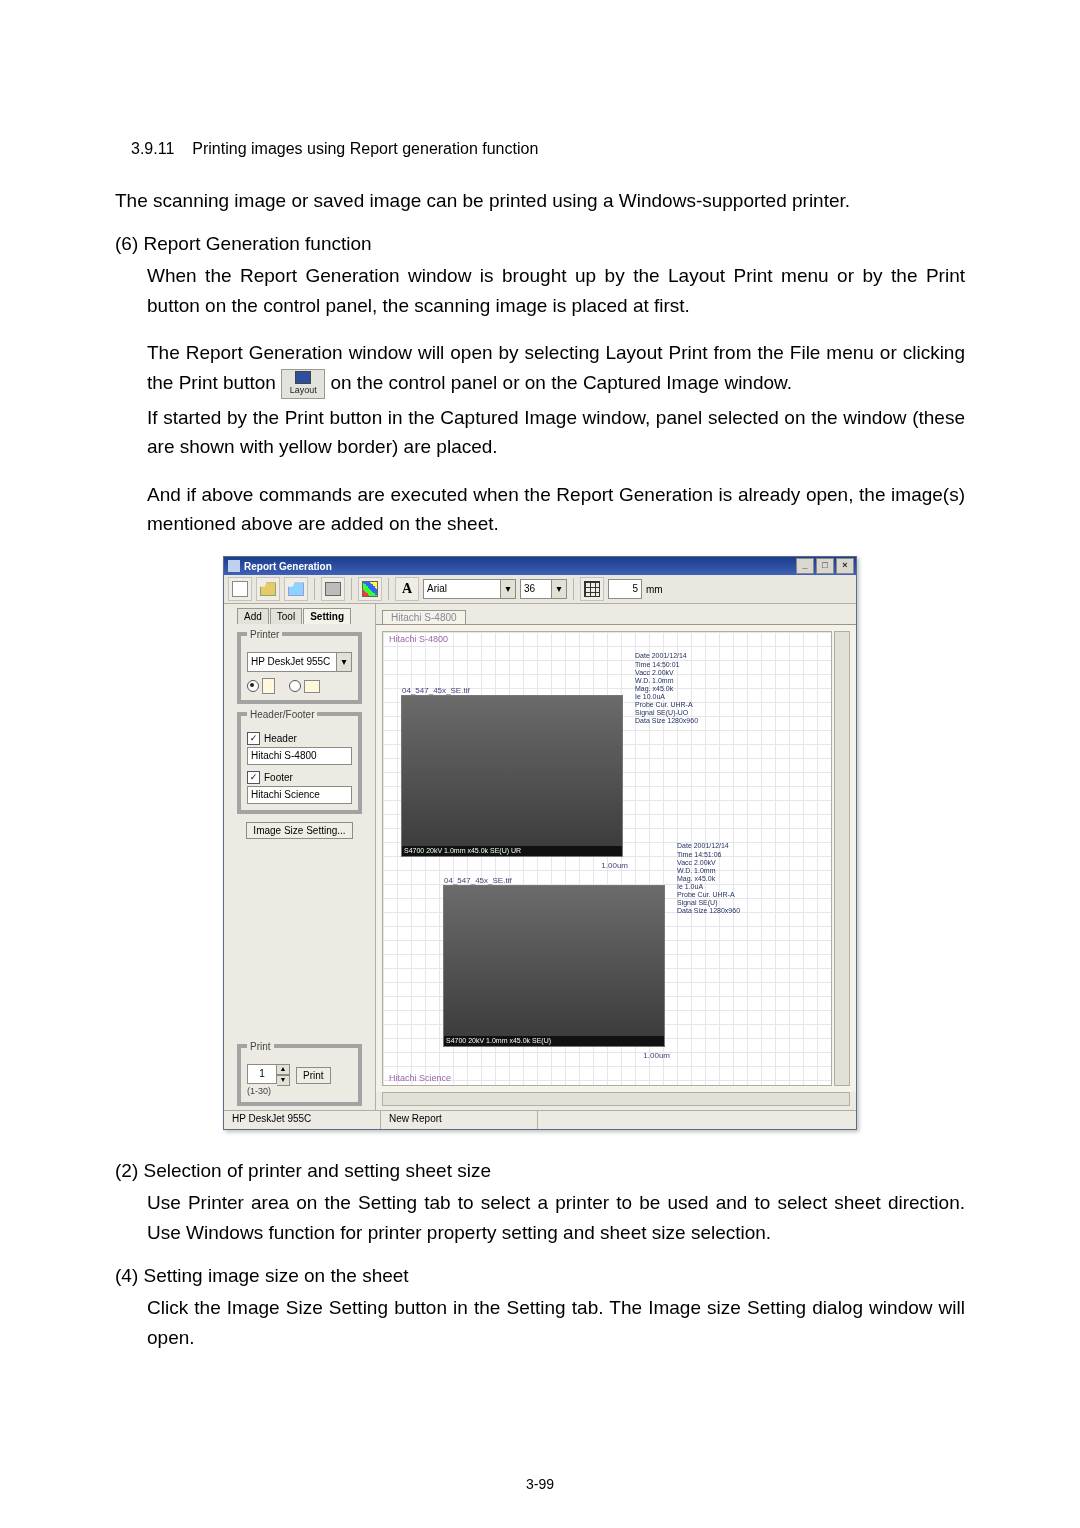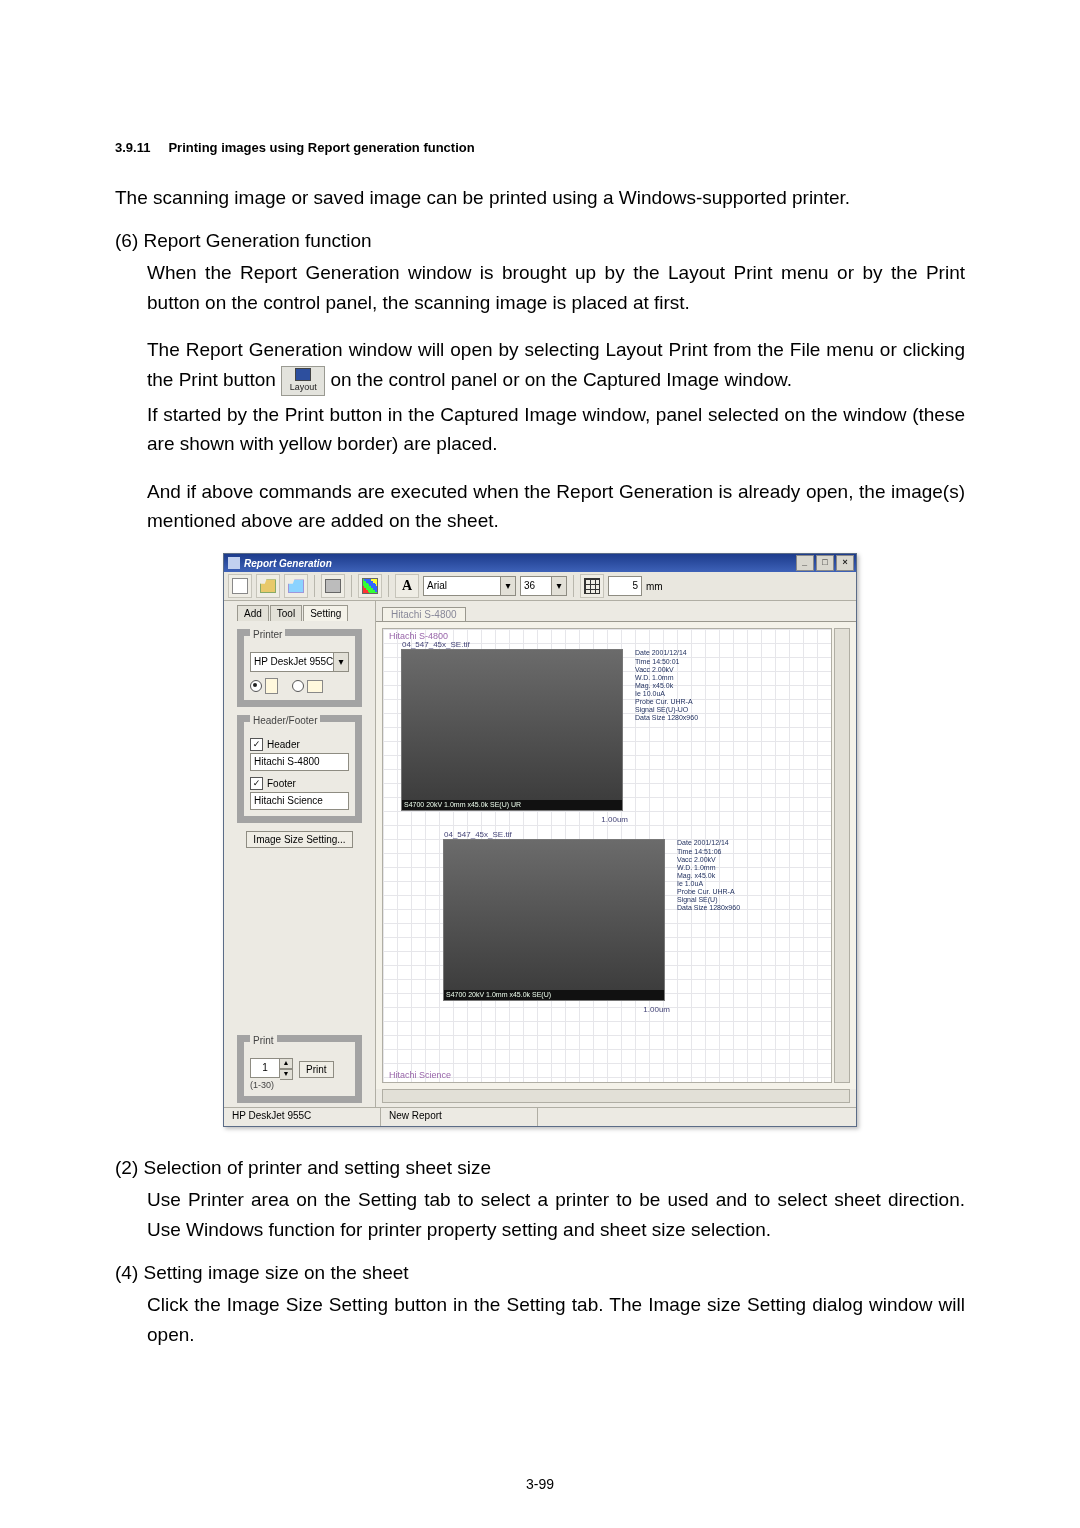--- a/index.html
+++ b/index.html
@@ -11,23 +11,24 @@
     color: #000;
   }
   .page {
     width: 1080px;
     min-height: 1528px;
     box-sizing: border-box;
     padding: 140px 115px 60px 115px;
     position: relative;
   }
   .section-heading {
-    font-weight: bold;
-    font-size: 13px;
+    font-weight: normal;
+    font-size: 16px;
     margin-bottom: 28px;
+    margin-left: 16px;
   }
   .section-heading .num { margin-right: 18px; }
   .para {
     font-size: 19px;
     line-height: 1.55;
     margin: 0 0 18px 0;
     text-align: justify;
   }
   .indent { margin-left: 32px; }
   .subhead {
@@ -80,21 +81,20 @@
   }
   .titlebar {
     height: 18px;
     background: linear-gradient(#1c3b8b, #3e62b8);
     color: #fff;
     display: flex;
     align-items: center;
     padding: 0 2px 0 4px;
     font-size: 10px;
     font-weight: bold;
-    font-style: italic;
   }
   .titlebar .icon16 {
     width: 12px;
     height: 12px;
     margin-right: 4px;
     background: #c1d0ef;
   }
   .titlebar .spacer { flex: 1; }
   .titlebar .winbtn {
     width: 16px;
@@ -168,23 +168,23 @@
     display: flex;
     gap: 1px;
     font-size: 10px;
   }
   .tab {
     padding: 2px 6px;
     border: 1px solid #9a988e;
     border-bottom: none;
     background: #e3e1d8;
   }
-  .tab.active { background: #f4f2e9; }
+  .tab.active { background: #f4f2e9; font-weight: bold; }
   .groupbox {
-    border: 7px solid #a3a3a3;
+    border: 4px solid #a3a3a3;
     padding: 16px 6px 6px 6px;
     position: relative;
     font-size: 10px;
   }
   .groupbox .gb-legend {
     position: absolute;
     top: -7px;
     left: 6px;
     background: #eceae3;
     padding: 0 3px;
@@ -290,20 +290,21 @@
   }
   .sheet .hdr {
     position: absolute; top: 2px; left: 6px; font-size: 9px; color:#96a;
   }
   .sheet .ftr {
     position: absolute; bottom: 2px; left: 6px; font-size: 9px; color:#96a;
   }
   .imgblock {
     position: absolute;
     border: 1px solid #777;
+    margin-top: 43px;
   }
   .imgblock .sem {
     position: absolute; inset: 0;
     background: linear-gradient(#6b6b6b, #3a3a3a);
   }
   .imgblock .cap {
     position: absolute; top:-10px; left:0; font-size:8px; color:#447;
   }
   .imgblock .bar {
     position:absolute; left:0; right:0; bottom:0; height:10px;

